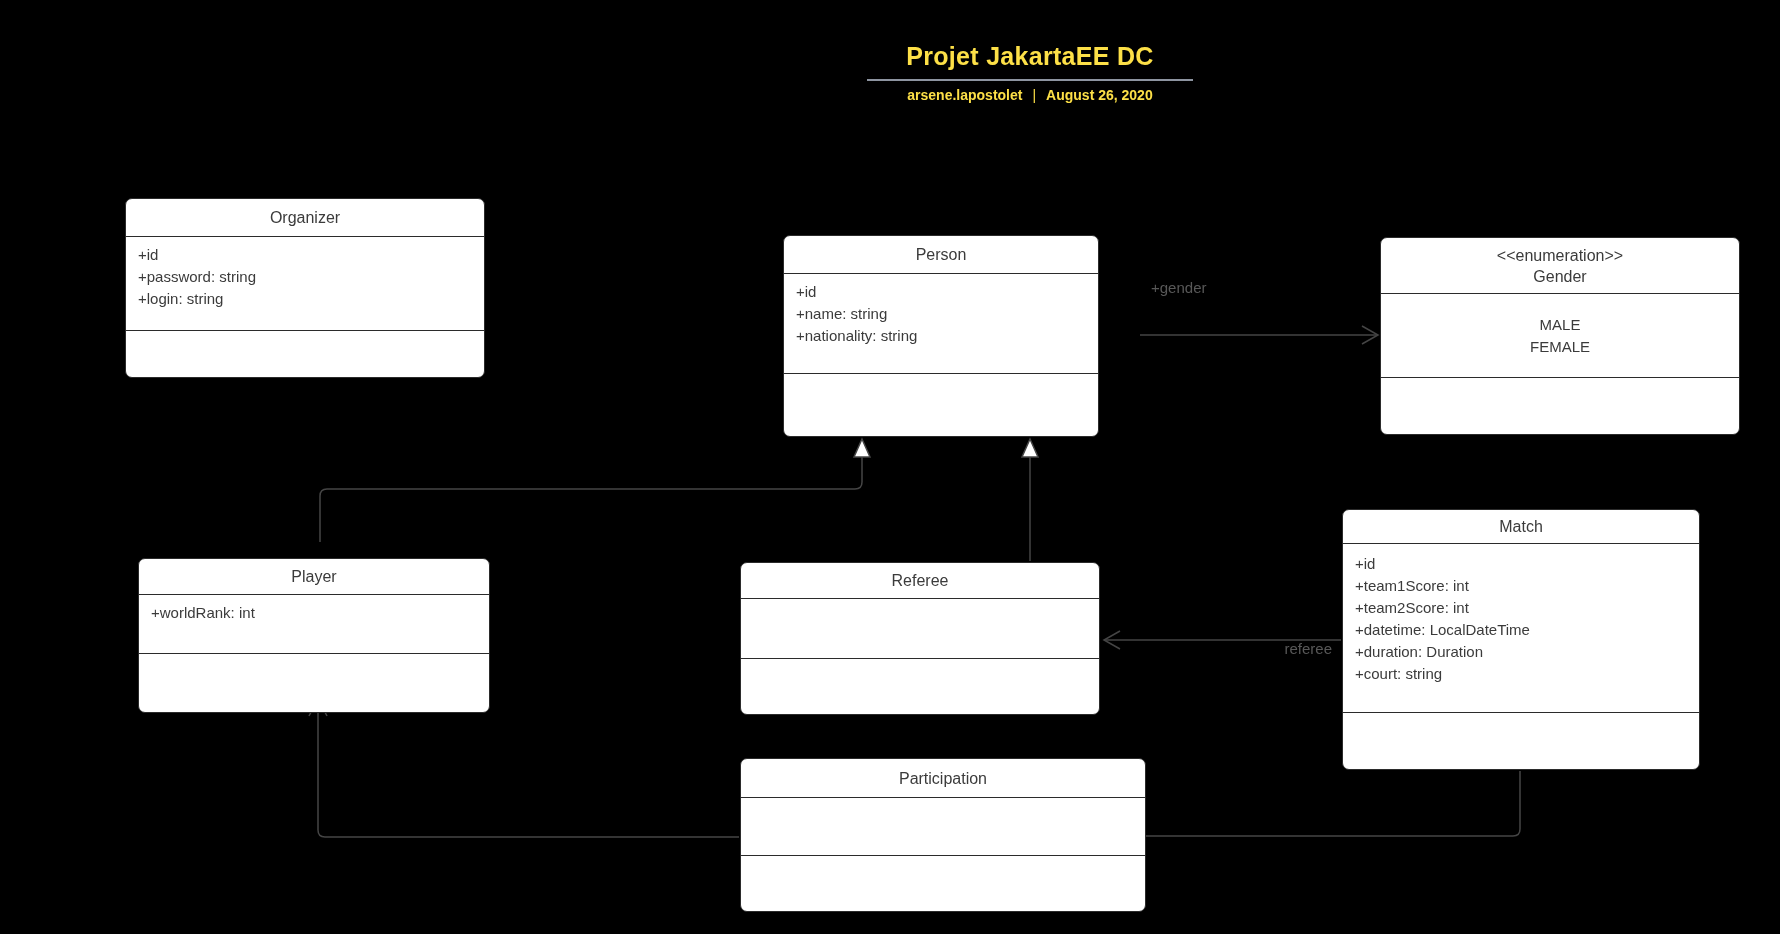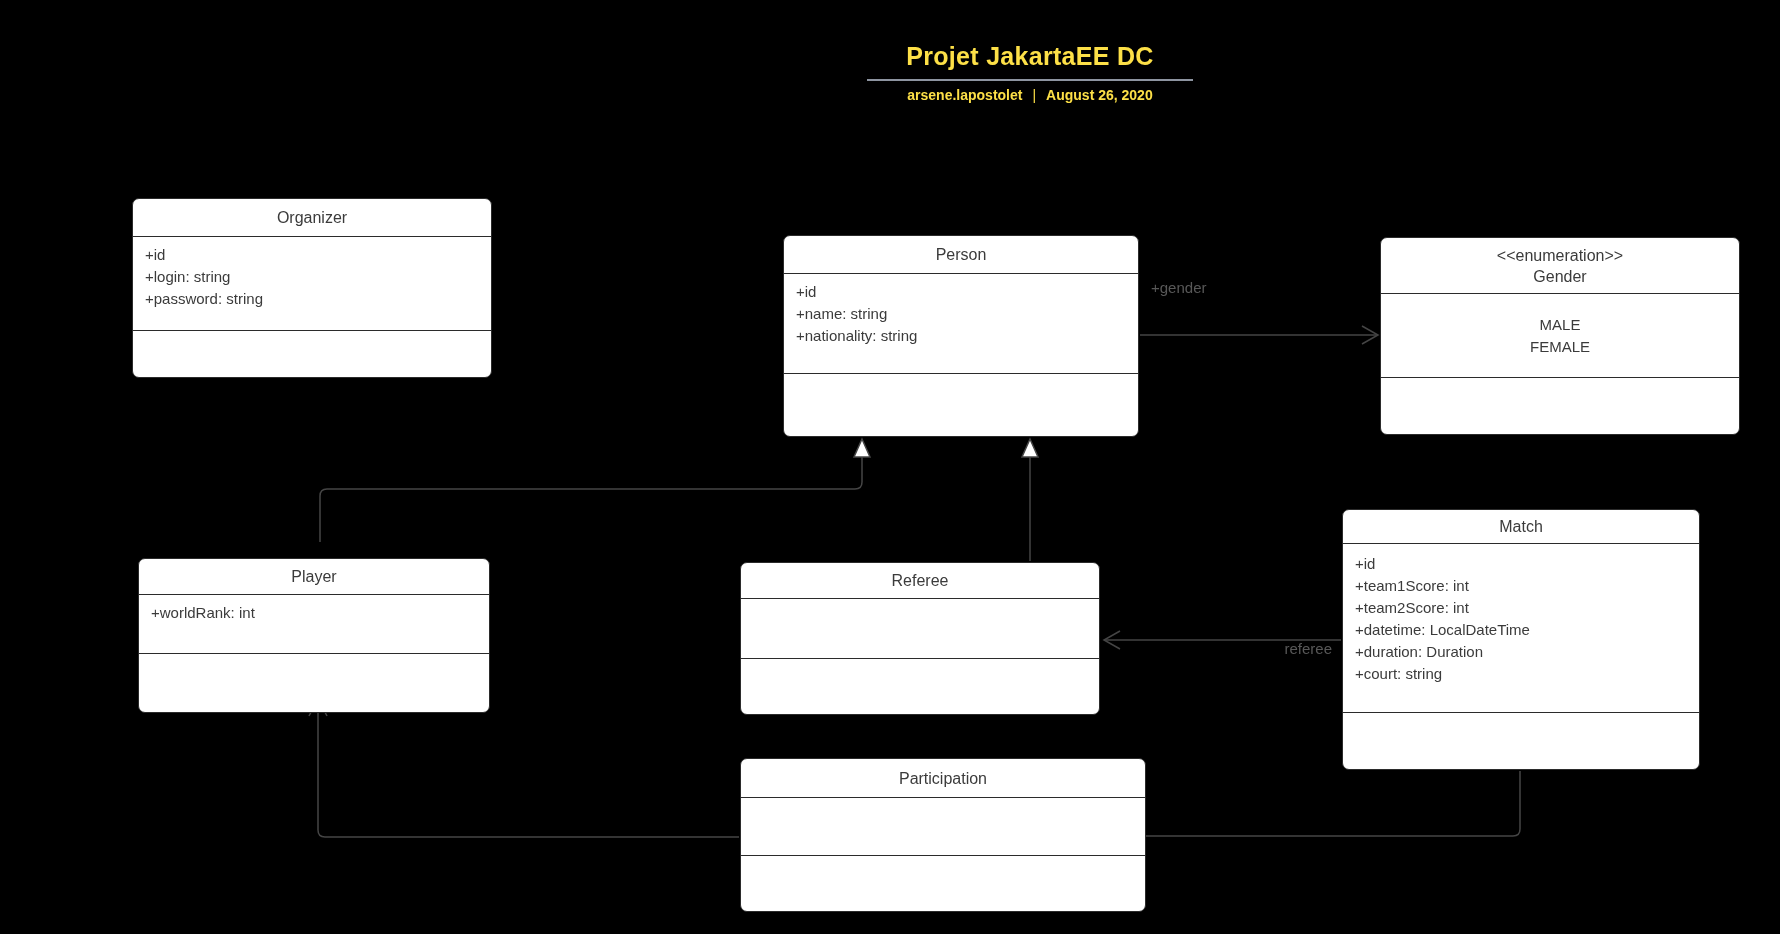--- a/index.html
+++ b/index.html
@@ -17,24 +17,24 @@
   
   .uml-box{position:absolute;display:flex;flex-direction:column;box-sizing:border-box;
     background:#ffffff;border:1.5px solid #2b2b2b;border-radius:7px;
     color:#3b3b3b;font-size:15px;}
   .s-title{display:flex;flex-direction:column;align-items:center;justify-content:center;
     border-bottom:1.5px solid #2b2b2b;box-sizing:border-box;font-size:16px;line-height:21px;}
   .s-attrs{border-bottom:1.5px solid #2b2b2b;box-sizing:border-box;padding:7px 13px 0 12px;
     line-height:22px;}
   .s-attrs.centered{display:flex;flex-direction:column;align-items:center;justify-content:center;padding:0;}
   .s-methods{flex:1;}
-  #box-organizer{left:132px;top:198px;width:360px;height:180px;}
+  #box-organizer{left:125px;top:198px;width:360px;height:180px;}
   #box-organizer .s-title{height:38px;}
   #box-organizer .s-attrs{height:94px;}
-  #box-person{left:783px;top:235px;width:356px;height:202px;}
+  #box-person{left:783px;top:235px;width:316px;height:202px;}
   #box-person .s-title{height:38px;}
   #box-person .s-attrs{height:100px;}
   #box-gender{left:1380px;top:237px;width:360px;height:198px;}
   #box-gender .s-title{height:56px;text-align:center;}
   #box-gender .s-attrs{height:84px;}
   #box-player{left:138px;top:542px;width:352px;height:155px;margin-top:16px;}
   #box-player .s-title{height:36px;}
   #box-player .s-attrs{height:59px;}
   #box-referee{left:740px;top:562px;width:360px;height:153px;}
   #box-referee .s-title{height:36px;}
@@ -88,22 +88,22 @@
 
   <div class="edge-label" id="label-gender">+gender</div>
   <div class="edge-label" id="label-referee">referee</div>
 
   <div class="uml-box" id="box-organizer">
     <div class="s-title">
       <span>Organizer</span>
     </div>
     <div class="s-attrs">
         <div>+id</div>
+        <div>+password: string</div>
         <div>+login: string</div>
-        <div>+password: string</div>
       </div>
     <div class="s-methods"></div>
   </div>
 
   <div class="uml-box" id="box-person">
     <div class="s-title">
       <span>Person</span>
     </div>
     <div class="s-attrs">
         <div>+id</div>

